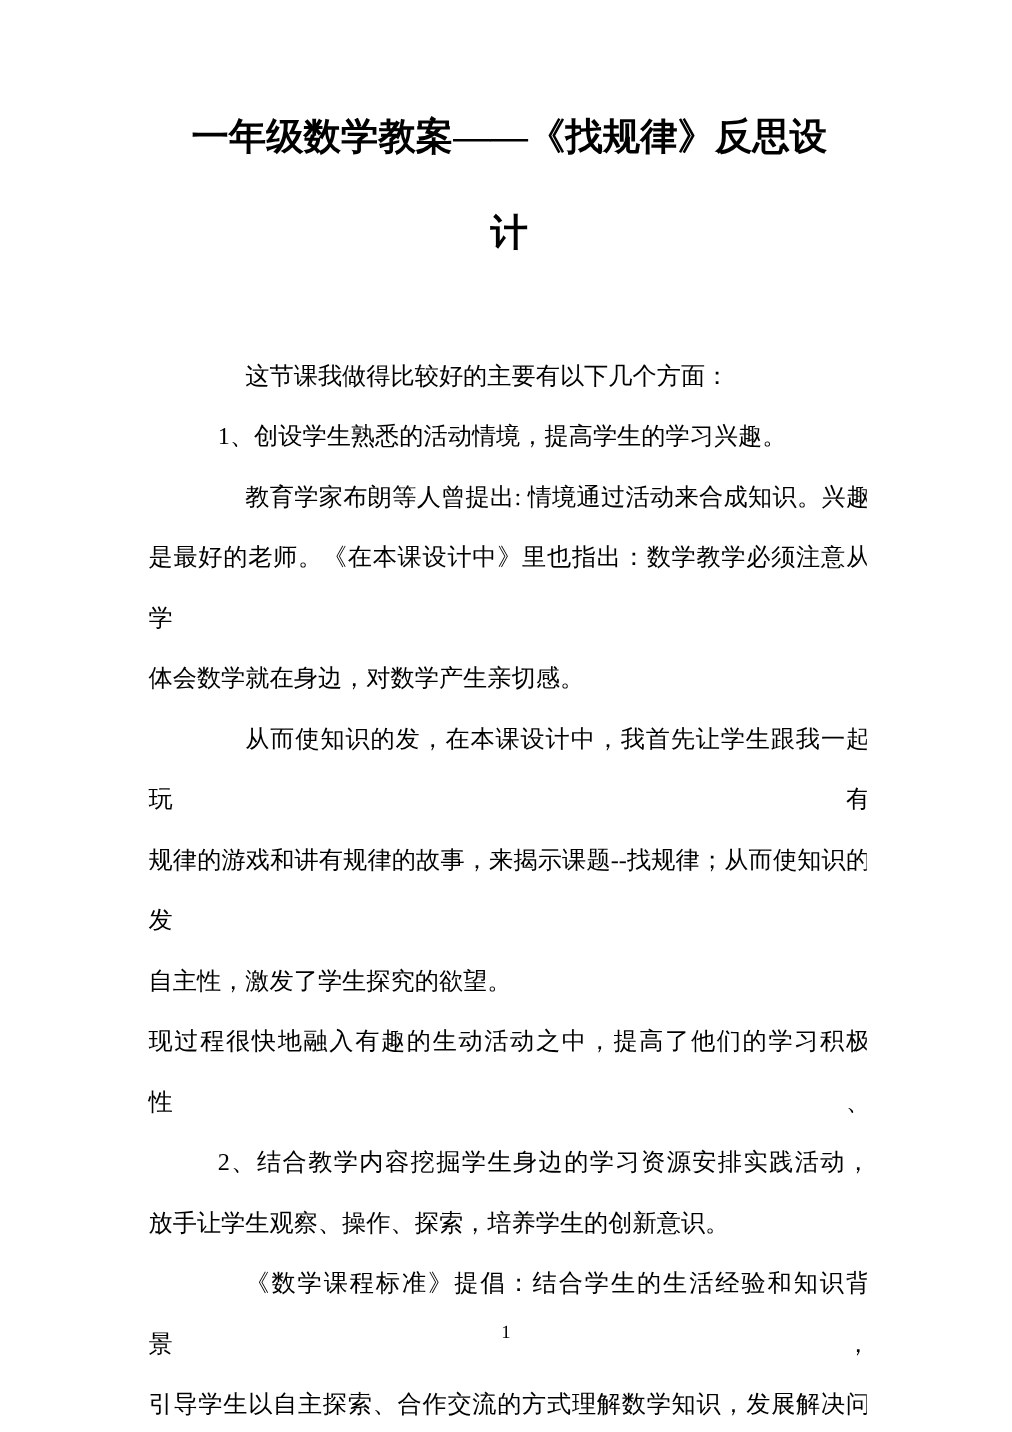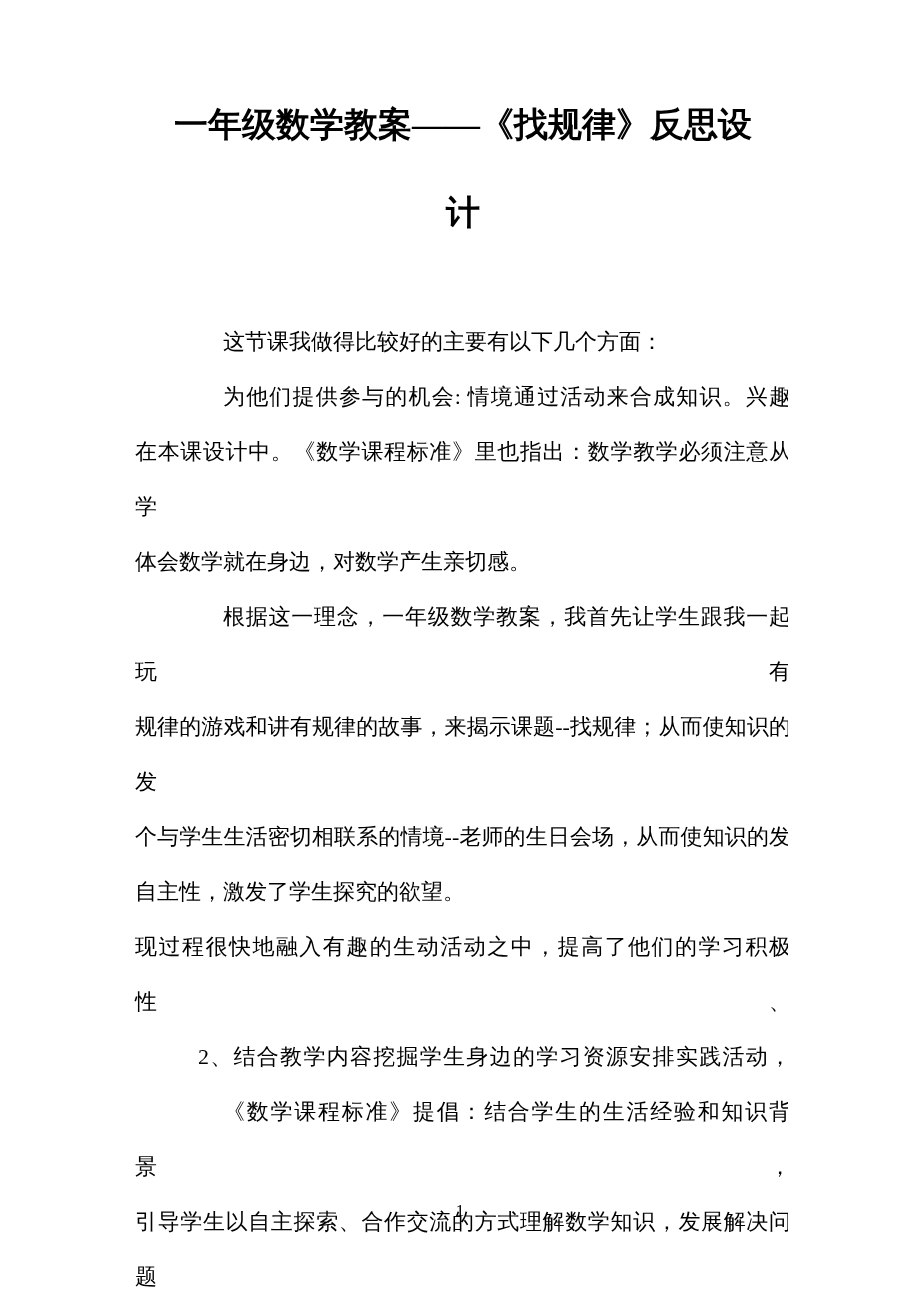--- a/index.html
+++ b/index.html
@@ -64,27 +64,28 @@
 <body>
 
 <div class="page">
   <div class="content">
     <div class="doc-title">
       <div>一年级数学教案——《找规律》反思设</div>
       <div>计</div>
     </div>
     <div class="doc-body">
         <div class="line indent-cn">这节课我做得比较好的主要有以下几个方面：</div>
-        <div class="line fill indent-cn">为他们提供参与的机会: 情境通过活动来合成知识。兴趣</div>
-        <div class="line fill">在本课设计中。《数学课程标准》里也指出：数学教学必须注意从学</div>
+        <div class="line indent-num">1、创设学生熟悉的活动情境，提高学生的学习兴趣。</div>
+        <div class="line fill indent-cn">教育学家布朗等人曾提出: 情境通过活动来合成知识。兴趣</div>
+        <div class="line fill">是最好的老师。《在本课设计中》里也指出：数学教学必须注意从学</div>
         <div class="line">体会数学就在身边，对数学产生亲切感。</div>
-        <div class="line fill indent-cn">根据这一理念，一年级数学教案，我首先让学生跟我一起玩有</div>
+        <div class="line fill indent-cn">从而使知识的发，在本课设计中，我首先让学生跟我一起玩有</div>
         <div class="line fill">规律的游戏和讲有规律的故事，来揭示课题--找规律；从而使知识的发</div>
-        <div class="line fill">个与学生生活密切相联系的情境--老师的生日会场，从而使知识的发</div>
         <div class="line">自主性，激发了学生探究的欲望。</div>
         <div class="line fill">现过程很快地融入有趣的生动活动之中，提高了他们的学习积极性、</div>
         <div class="line fill indent-num">2、结合教学内容挖掘学生身边的学习资源安排实践活动，</div>
+        <div class="line">放手让学生观察、操作、探索，培养学生的创新意识。</div>
         <div class="line fill indent-cn">《数学课程标准》提倡：结合学生的生活经验和知识背景，</div>
         <div class="line fill">引导学生以自主探索、合作交流的方式理解数学知识，发展解决问题</div>
       </div>
   </div>
   <div class="page-number">1</div>
 </div>
 
 </body></html>

